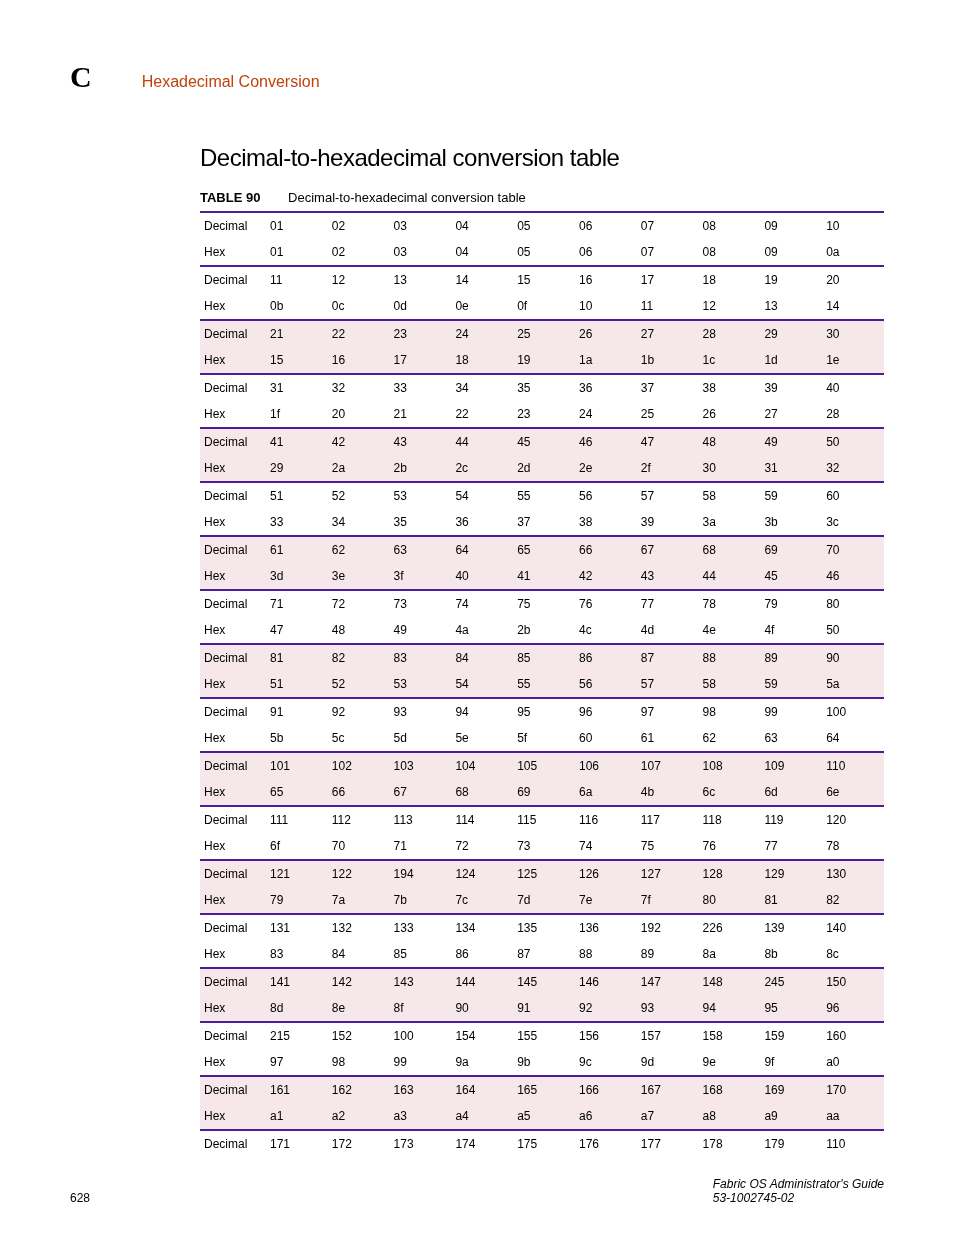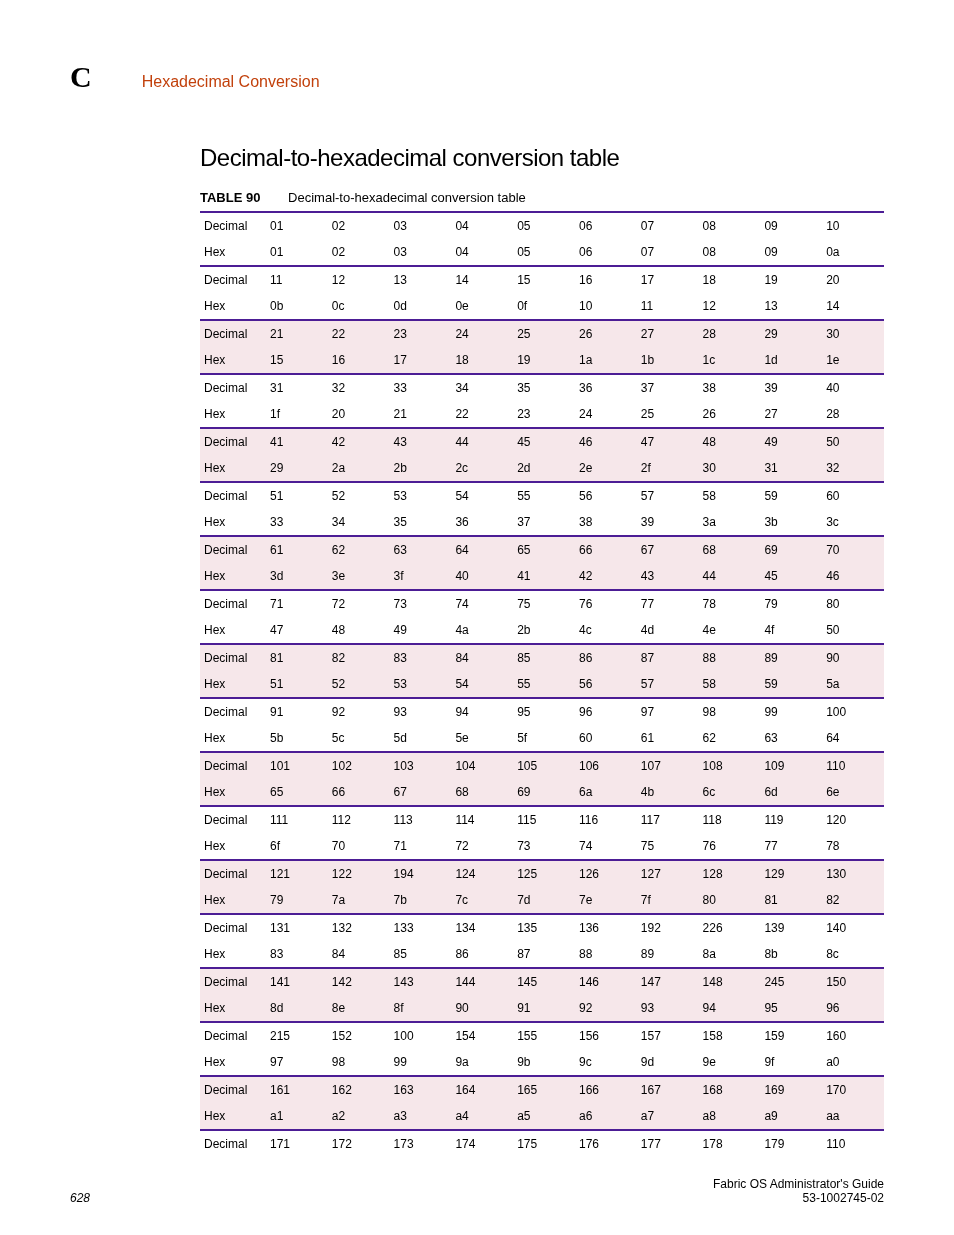--- a/index.html
+++ b/index.html
@@ -74,24 +74,24 @@
     position: absolute;
     bottom: 30px;
     left: 70px;
     right: 70px;
     display: flex;
     justify-content: space-between;
     align-items: flex-end;
     font-size: 12px;
   }
   .footer .right {
-    text-align: right;
+    text-align: left;
+    font-style: italic;
   }
   .footer .page-num {
-    font-style: italic;
   }
 </style>
 </head>
 <body>
 
 <div class="page">
 
   <div class="header">
     <span class="header-letter">C</span>
     <span class="header-text">Hexadecimal Conversion</span>

